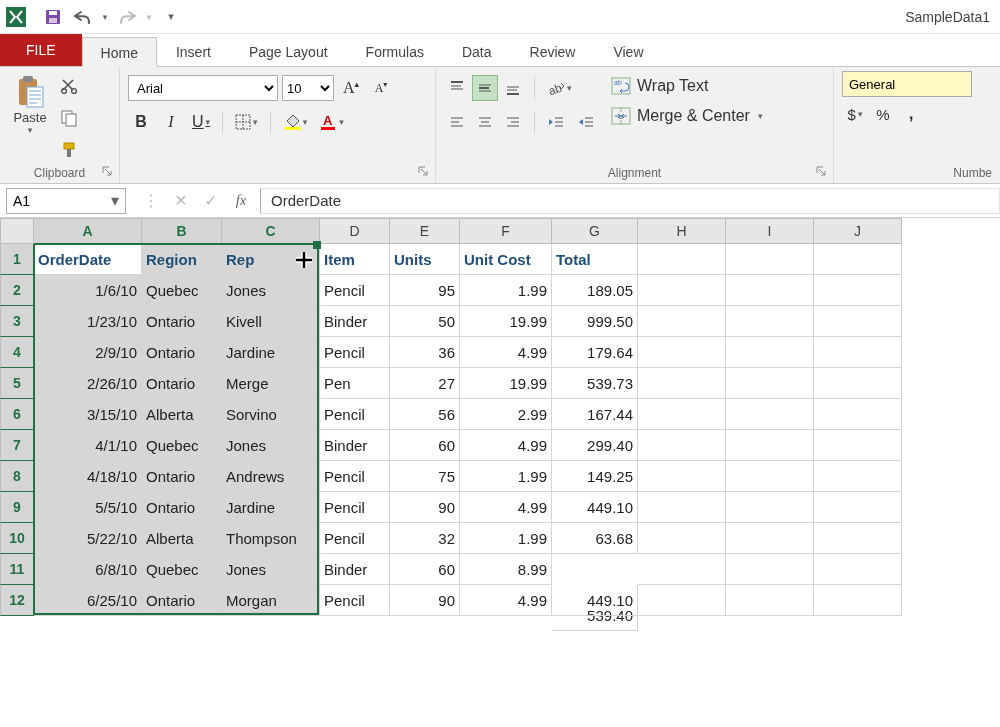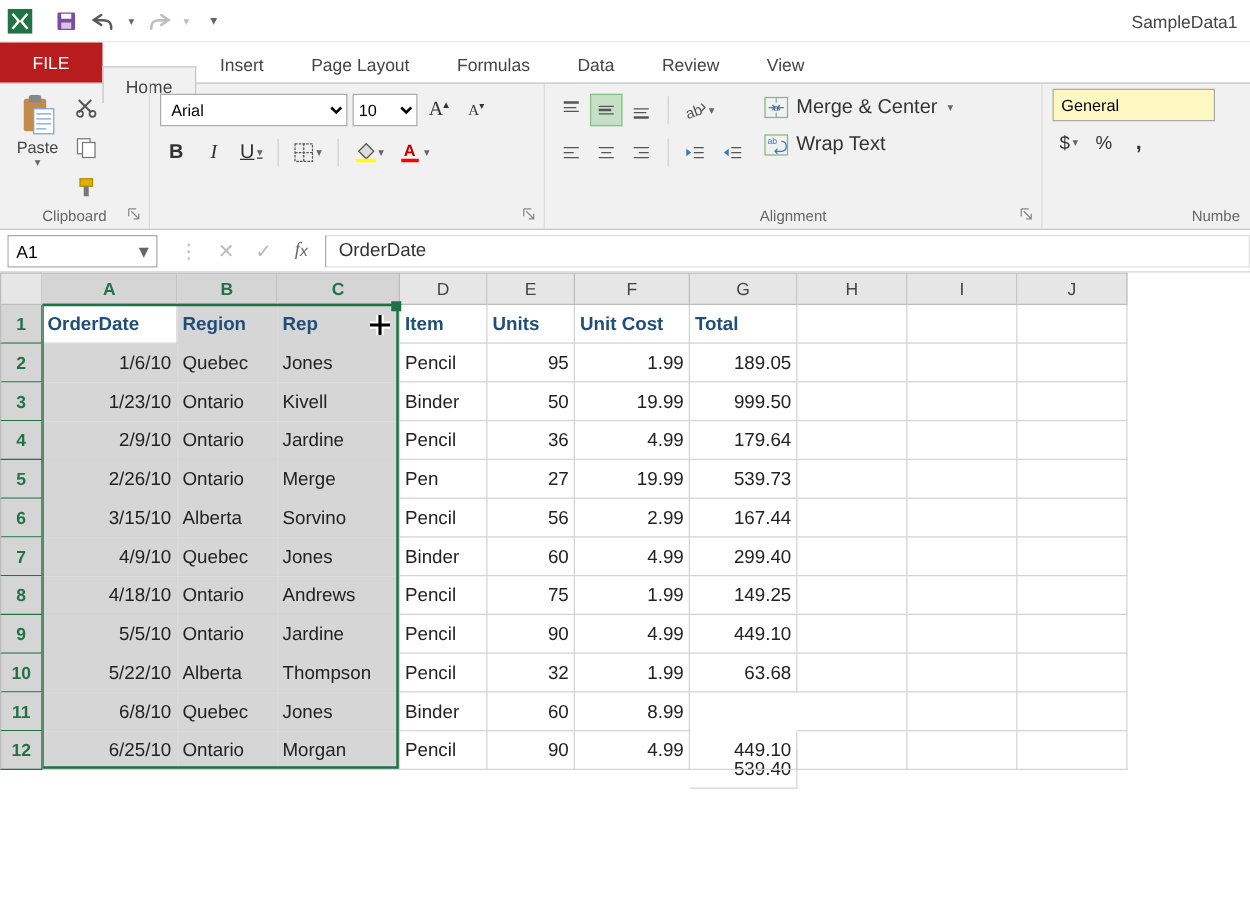--- a/index.html
+++ b/index.html
@@ -6,21 +6,21 @@
   html, body { width: 1000px; height: 727px; overflow: hidden; background: #fff; color: #333; }
   
   .titlebar { height: 34px; background: #fff; display: flex; align-items: center; padding: 0 4px; border-bottom: 1px solid #e5e5e5; }
   .titlebar .sys-icon { width: 24px; height: 24px; margin-right: 10px; display:flex; align-items:center; justify-content:center;}
   .qat-btn { width: 30px; height: 30px; display:flex; align-items:center; justify-content:center; color:#444; }
   .doc-title { margin-left: auto; font-size: 14px; color:#444; padding-right:6px; }
   
   .ribbon-tabs { height: 32px; display:flex; align-items:flex-end; background:#fff; }
   .file-tab { background:#b91c1c; color:#fff; height:32px; line-height:32px; padding:0 26px; font-size:14px; }
   .tab { height:30px; line-height:30px; padding:0 18px; font-size:14px; color:#444; border:1px solid transparent; border-bottom:none; cursor:default;}
-  .tab.active { border-color:#c6c6c6; border-bottom:1px solid #f1f1f1; background:#f1f1f1; position:relative; top:17px; }
+  .tab.active { border-color:#c6c6c6; border-bottom:1px solid #f1f1f1; background:#f1f1f1; position:relative; top:1px; }
   
   .ribbon { height: 118px; background:#f1f1f1; border-top:1px solid #c6c6c6; border-bottom:1px solid #c6c6c6; display:flex; }
   .group { border-right:1px solid #dcdcdc; padding:4px 8px 0 8px; display:flex; flex-direction:column; position:relative; }
   .group-label { text-align:center; font-size:12px; color:#666; height:20px; line-height:20px; margin-top:auto; }
   .dlg-launcher { position:absolute; right:4px; bottom:4px; width:14px; height:14px; }
   .row { display:flex; align-items:center; gap:4px; height:34px; }
   .btn, .dd { height:26px; min-width:26px; display:flex; align-items:center; justify-content:center; border:1px solid transparent; padding:0 3px; position:relative;}
   .dd-caret::after{ content:"▾"; font-size:9px; color:#666; margin-left:2px;}
   .vbar { width:1px; height:22px; background:#cfcfcf; margin:0 4px;}
   select.font-name { width:150px; height:26px; border:1px solid #ababab; font-size:13px; padding-left:4px; background:#fff;}
@@ -308,41 +308,41 @@
                   <path d="M2 8 L6 5 v6 Z" fill="#3a7bbf"></path>
                   <line x1="8" y1="4" x2="16" y2="4" stroke="#555"></line>
                   <line x1="8" y1="8" x2="16" y2="8" stroke="#555"></line>
                   <line x1="8" y1="12" x2="16" y2="12" stroke="#555"></line>
                 </svg>
               </span>
             </span>
         </div>
       </div>
       <div style="display:flex;flex-direction:column;gap:4px;padding-top:2px;">
+        <span class="btn" style="width:180px;justify-content:flex-start;gap:6px;">
+          <span>
+              <svg width="20" height="18" viewBox="0 0 20 18">
+                <rect x="1" y="1" width="18" height="16" fill="none" stroke="#86b486"></rect>
+                <text x="3" y="8" font-size="7" fill="#3a7bbf">ab</text>
+                <path d="M14 6 q4 0 4 4 q0 4 -4 4 h-5 m2 -2 l-2 2 l2 2" stroke="#3a7bbf" fill="none"></path>
+              </svg>
+            </span>
+          <span>Wrap Text</span>
+        </span>
         <span class="btn dd-caret" style="width:180px;justify-content:flex-start;gap:6px;">
           <span>
               <svg width="20" height="18" viewBox="0 0 20 18">
                 <rect x="1" y="1" width="18" height="16" fill="none" stroke="#86b486"></rect>
                 <line x1="10" y1="1" x2="10" y2="5" stroke="#86b486"></line>
                 <line x1="10" y1="13" x2="10" y2="17" stroke="#86b486"></line>
                 <path d="M4 9 h5 m-2 -2 l2 2 l-2 2 M16 9 h-5 m2 -2 l-2 2 l2 2" stroke="#3a7bbf" fill="none"></path>
                 <text x="8" y="12" font-size="7" fill="#555">a</text>
               </svg>
             </span>
           <span>Merge &amp; Center</span>
-        </span>
-        <span class="btn" style="width:180px;justify-content:flex-start;gap:6px;">
-          <span>
-              <svg width="20" height="18" viewBox="0 0 20 18">
-                <rect x="1" y="1" width="18" height="16" fill="none" stroke="#86b486"></rect>
-                <text x="3" y="8" font-size="7" fill="#3a7bbf">ab</text>
-                <path d="M14 6 q4 0 4 4 q0 4 -4 4 h-5 m2 -2 l-2 2 l2 2" stroke="#3a7bbf" fill="none"></path>
-              </svg>
-            </span>
-          <span>Wrap Text</span>
         </span>
       </div>
     </div>
     <div class="group-label">Alignment</div>
     <span class="dlg-launcher">
         <svg width="12" height="12" viewBox="0 0 12 12">
           <path d="M2 2 h6 M2 2 v6 M4 4 l6 6 M10 6 v4 h-4" stroke="#888" fill="none"></path>
         </svg>
       </span>
   </div>
@@ -470,21 +470,21 @@
           <div class="cell sel" style="width: 98px;">Sorvino</div>
           <div class="cell" style="width: 70px;">Pencil</div>
           <div class="cell right" style="width: 70px;">56</div>
           <div class="cell right" style="width: 92px;">2.99</div>
           <div class="cell right" style="width: 86px;">167.44</div>
           <div class="cell" style="width: 88px;"></div>
           <div class="cell" style="width: 88px;"></div>
           <div class="cell" style="width: 88px;"></div>
         </div>
         <div class="row-cells">
-          <div class="cell sel right" style="width: 108px;">4/9/10</div>
+          <div class="cell sel right" style="width: 108px;">4/1/10</div>
           <div class="cell sel" style="width: 80px;">Quebec</div>
           <div class="cell sel" style="width: 98px;">Jones</div>
           <div class="cell" style="width: 70px;">Binder</div>
           <div class="cell right" style="width: 70px;">60</div>
           <div class="cell right" style="width: 92px;">4.99</div>
           <div class="cell right" style="width: 86px;">299.40</div>
           <div class="cell" style="width: 88px;"></div>
           <div class="cell" style="width: 88px;"></div>
           <div class="cell" style="width: 88px;"></div>
         </div>

